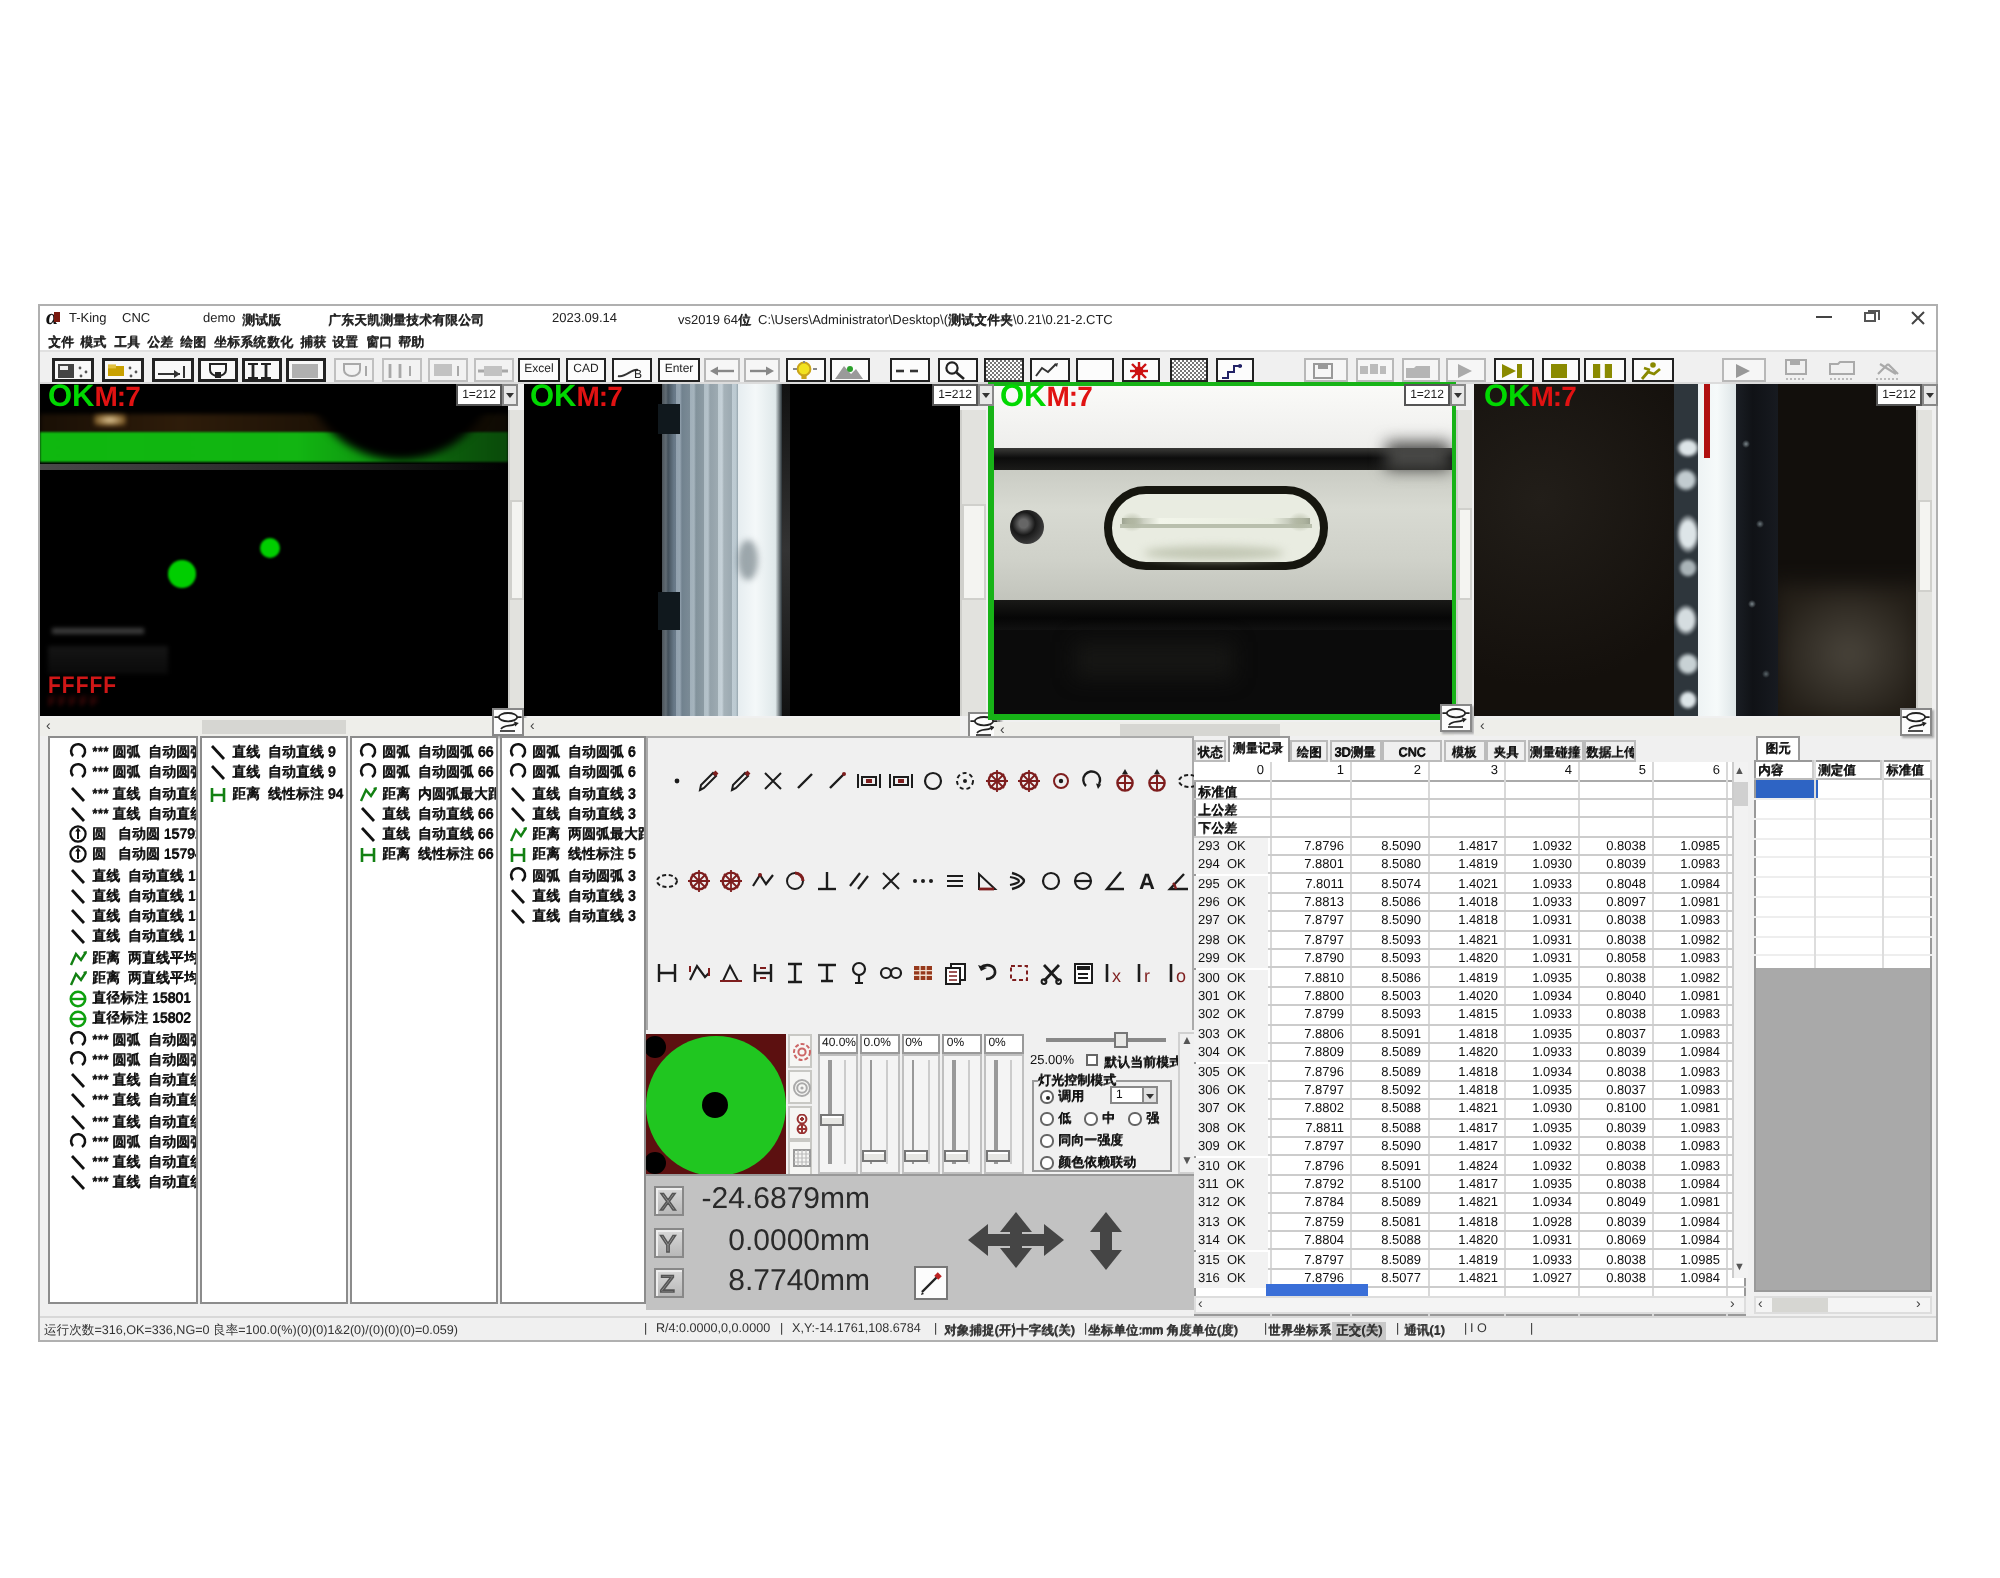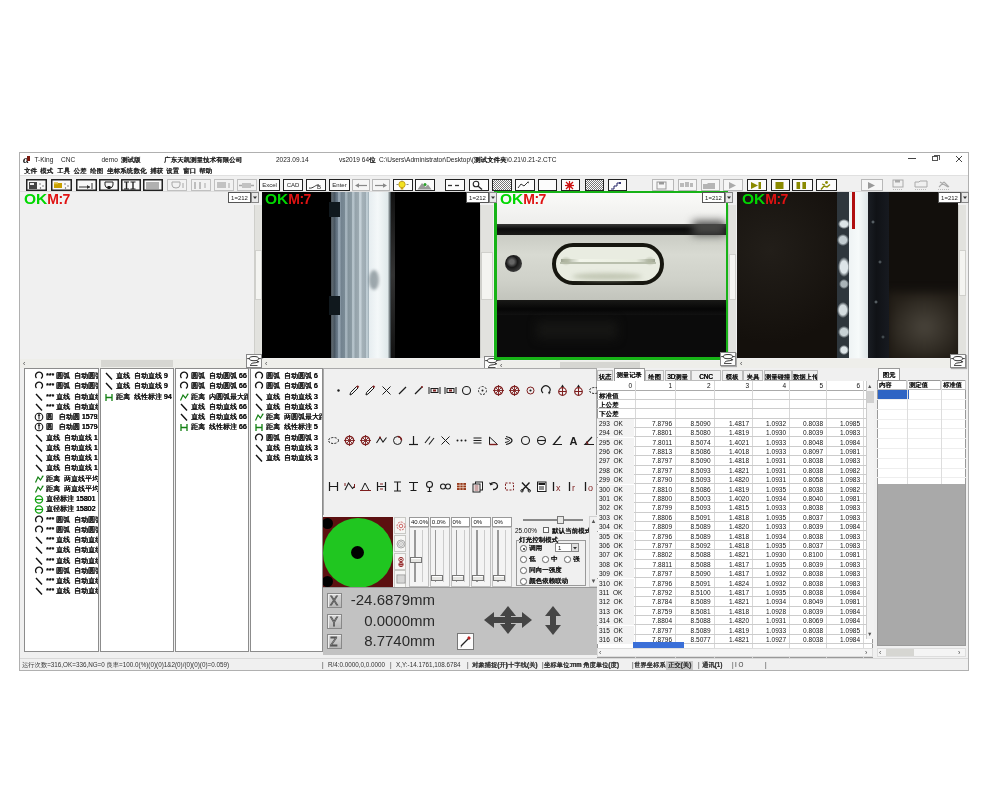--- a/index.html
+++ b/index.html
@@ -244,20 +244,33 @@
       <svg width="14" height="11" viewBox="0 0 14 11" style="position:absolute;left:0;top:0">
         <path d="M1 8V3h4l1-1h7v6z" fill="none" stroke="#aaa"></path>
         <line x1="1" y1="10.5" x2="13" y2="10.5" stroke="#bbb" stroke-dasharray="1 1"></line>
       </svg>
     </div>
 <div style="left:917px;top:25.5px;width:14px;height:12.5px;">
       <svg width="14" height="11" viewBox="0 0 14 11" style="position:absolute;left:0;top:0">
         <path d="M2 8l5-5M7 3l5 5M3 3l8 5" stroke="#aaa" stroke-width="1.1"></path>
         <line x1="1" y1="10.5" x2="13" y2="10.5" stroke="#bbb" stroke-dasharray="1 1"></line>
       </svg>
+    </div>
+<div style="left:0px;top:39px;width:234px;height:166px;background:#000;overflow:hidden">
+      <div style="position:absolute;left:0;top:15px;width:234px;height:10px;background:linear-gradient(90deg,#190f05,#2e1c0a 30%,#1d1206 60%,#0e0a03);filter:blur(1px)"></div>
+      <div style="position:absolute;left:27px;top:15px;width:16px;height:6px;background:radial-gradient(#e8d0a0,#6f4f20 70%,transparent);filter:blur(1px)"></div>
+      <div style="position:absolute;left:0;top:24px;width:234px;height:15px;background:linear-gradient(90deg,#0fb80f,#12b512 55%,#0f9410 72%,#0c5c0c 88%,#0a4a0a);filter:blur(0.5px)"></div>
+      <div style="position:absolute;left:131px;top:-60px;width:98px;height:98px;background:#000;border-radius:50%;filter:blur(2px)"></div>
+      <div style="position:absolute;left:0;top:40px;width:234px;height:3px;background:linear-gradient(90deg,#4a4a4a,#222 60%,#000)"></div>
+      <div style="position:absolute;left:64px;top:88px;width:14px;height:14px;background:#00ce00;border-radius:50%;filter:blur(0.4px)"></div>
+      <div style="position:absolute;left:110px;top:77px;width:10px;height:10px;background:#00ce00;border-radius:50%;filter:blur(0.4px)"></div>
+      <div style="position:absolute;left:6px;top:122px;width:46px;height:3px;background:#3c3c3c;filter:blur(1px)"></div>
+      <div style="position:absolute;left:4px;top:131px;width:60px;height:14px;background:linear-gradient(#151515,#0a0a0a);filter:blur(1px)"></div>
+      <div style="position:absolute;left:4px;top:145px;width:44px;height:11px;font-size:10.5px;font-weight:bold;color:#cf1717;letter-spacing:0.5px;transform:scaleY(1.15)">FFFFF</div>
+      <div style="position:absolute;left:4px;top:156px;width:40px;height:6px;font-size:7px;color:#6b0d0d;letter-spacing:1px;filter:blur(1px)">FFFFF</div>
     </div>
 <div style="left:4px;top:37px;white-space:nowrap"><b style="color:#00d800;font-size:15.5px">OK</b><b style="color:#e01212;font-size:14px;letter-spacing:-0.5px">M:7</b></div>
 <div style="left:234px;top:52px;width:8px;height:153px;background:#e2e2de;border-left:1px solid #cfcfcb"></div>
 <div style="left:235px;top:97px;width:6.5px;height:50px;background:#f4f4f1;border:1px solid #d0d0cc"></div>
 <div style="left:208px;top:39px;width:23px;height:11px;background:#fff;border:1px solid #555;font-size:6px;color:#222;line-height:10px;text-align:center;z-index:5">1=212</div>
 <div style="left:231px;top:39px;width:8px;height:11px;background:#e8e8e8;border:1px solid #888;z-index:5">
       <svg width="6" height="9" viewBox="0 0 6 9" style="position:absolute;left:0;top:0">
         <path d="M1 3.5l2 2.5 2-2.5z" fill="#333"></path>
       </svg>
     </div>

